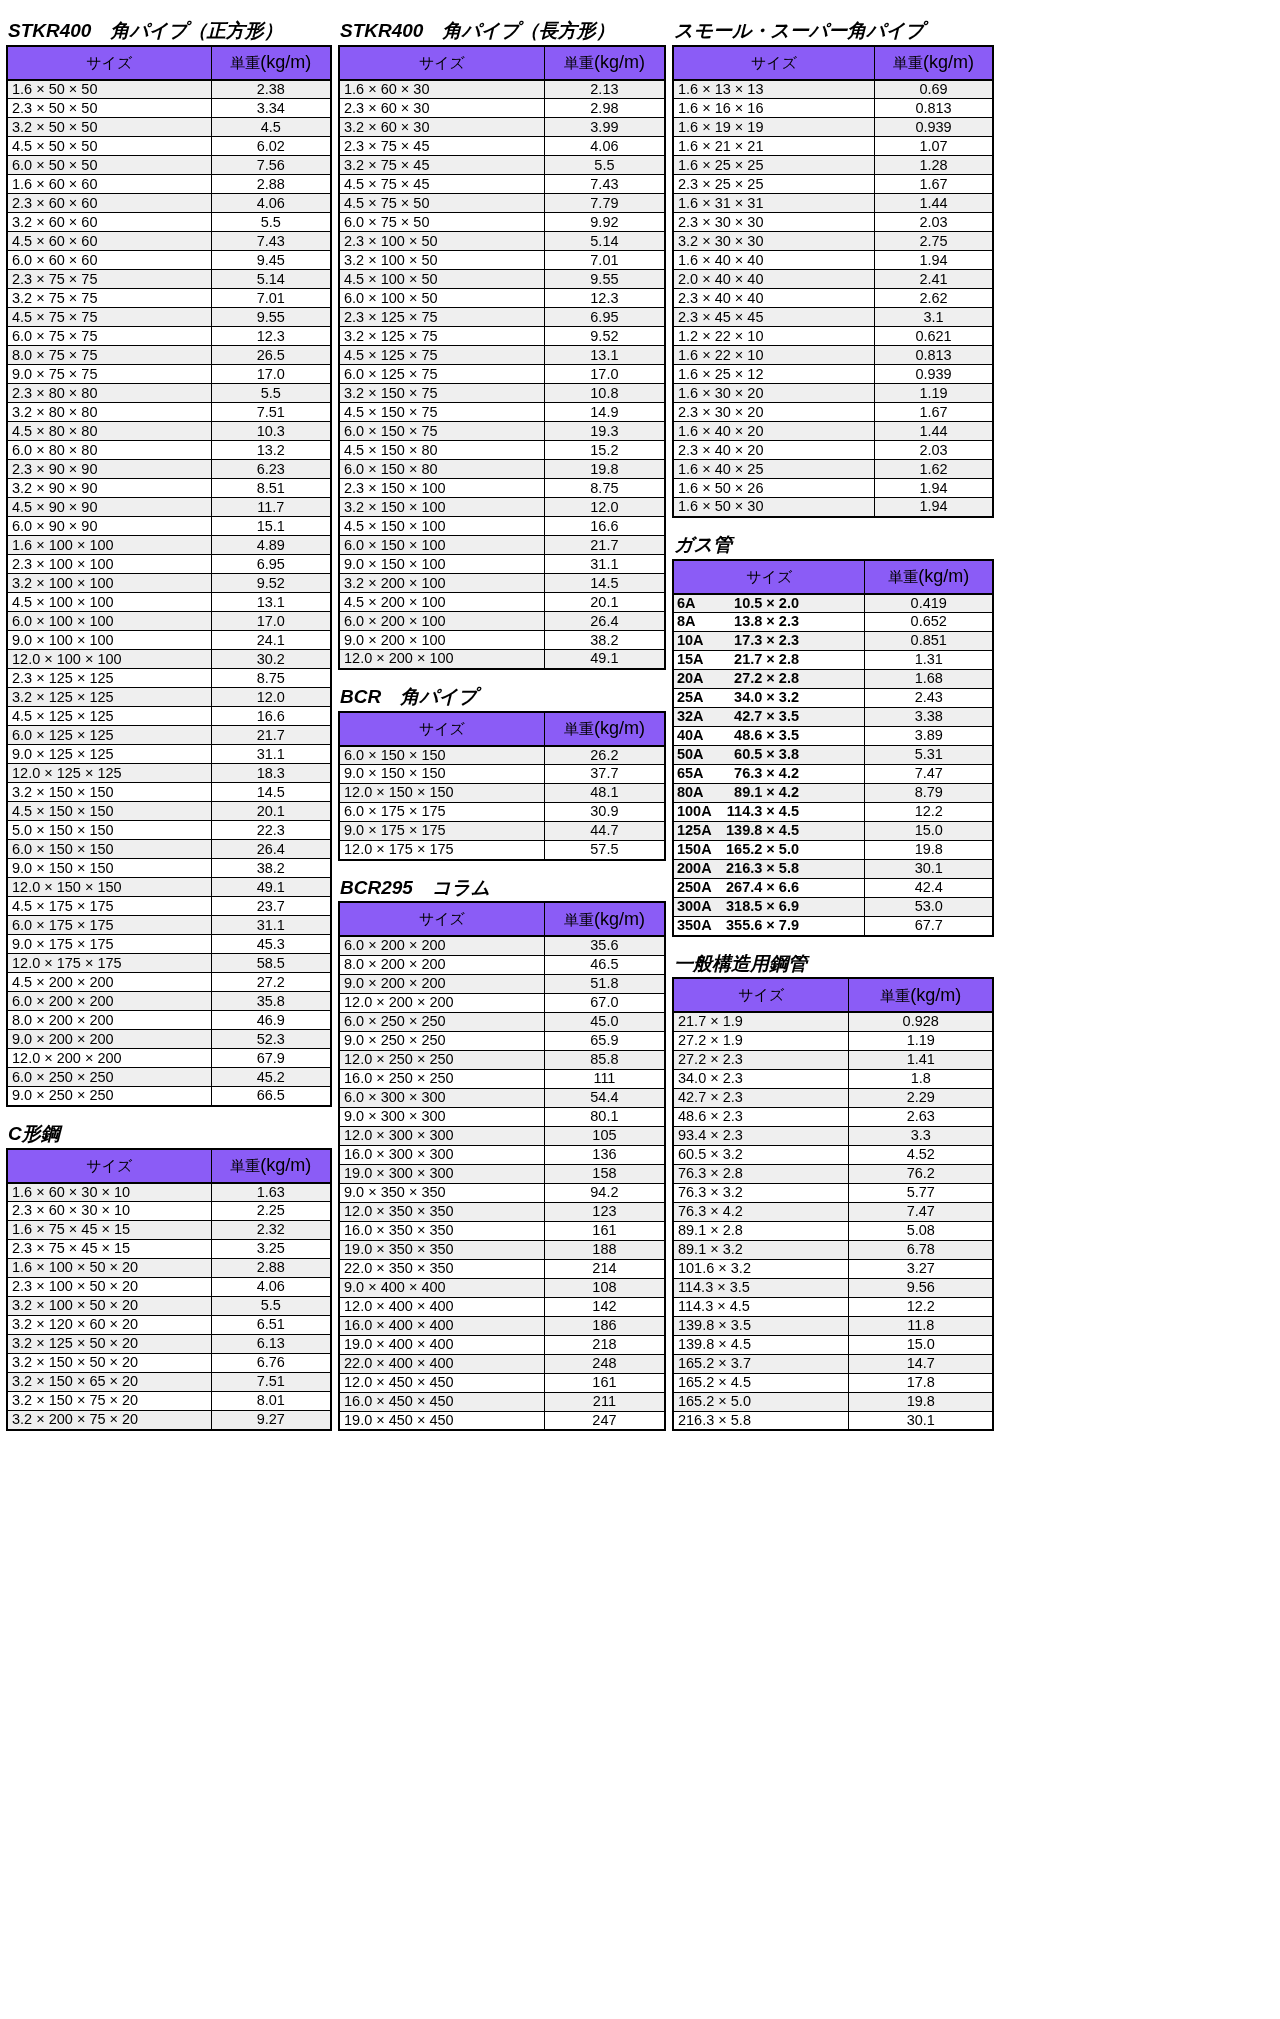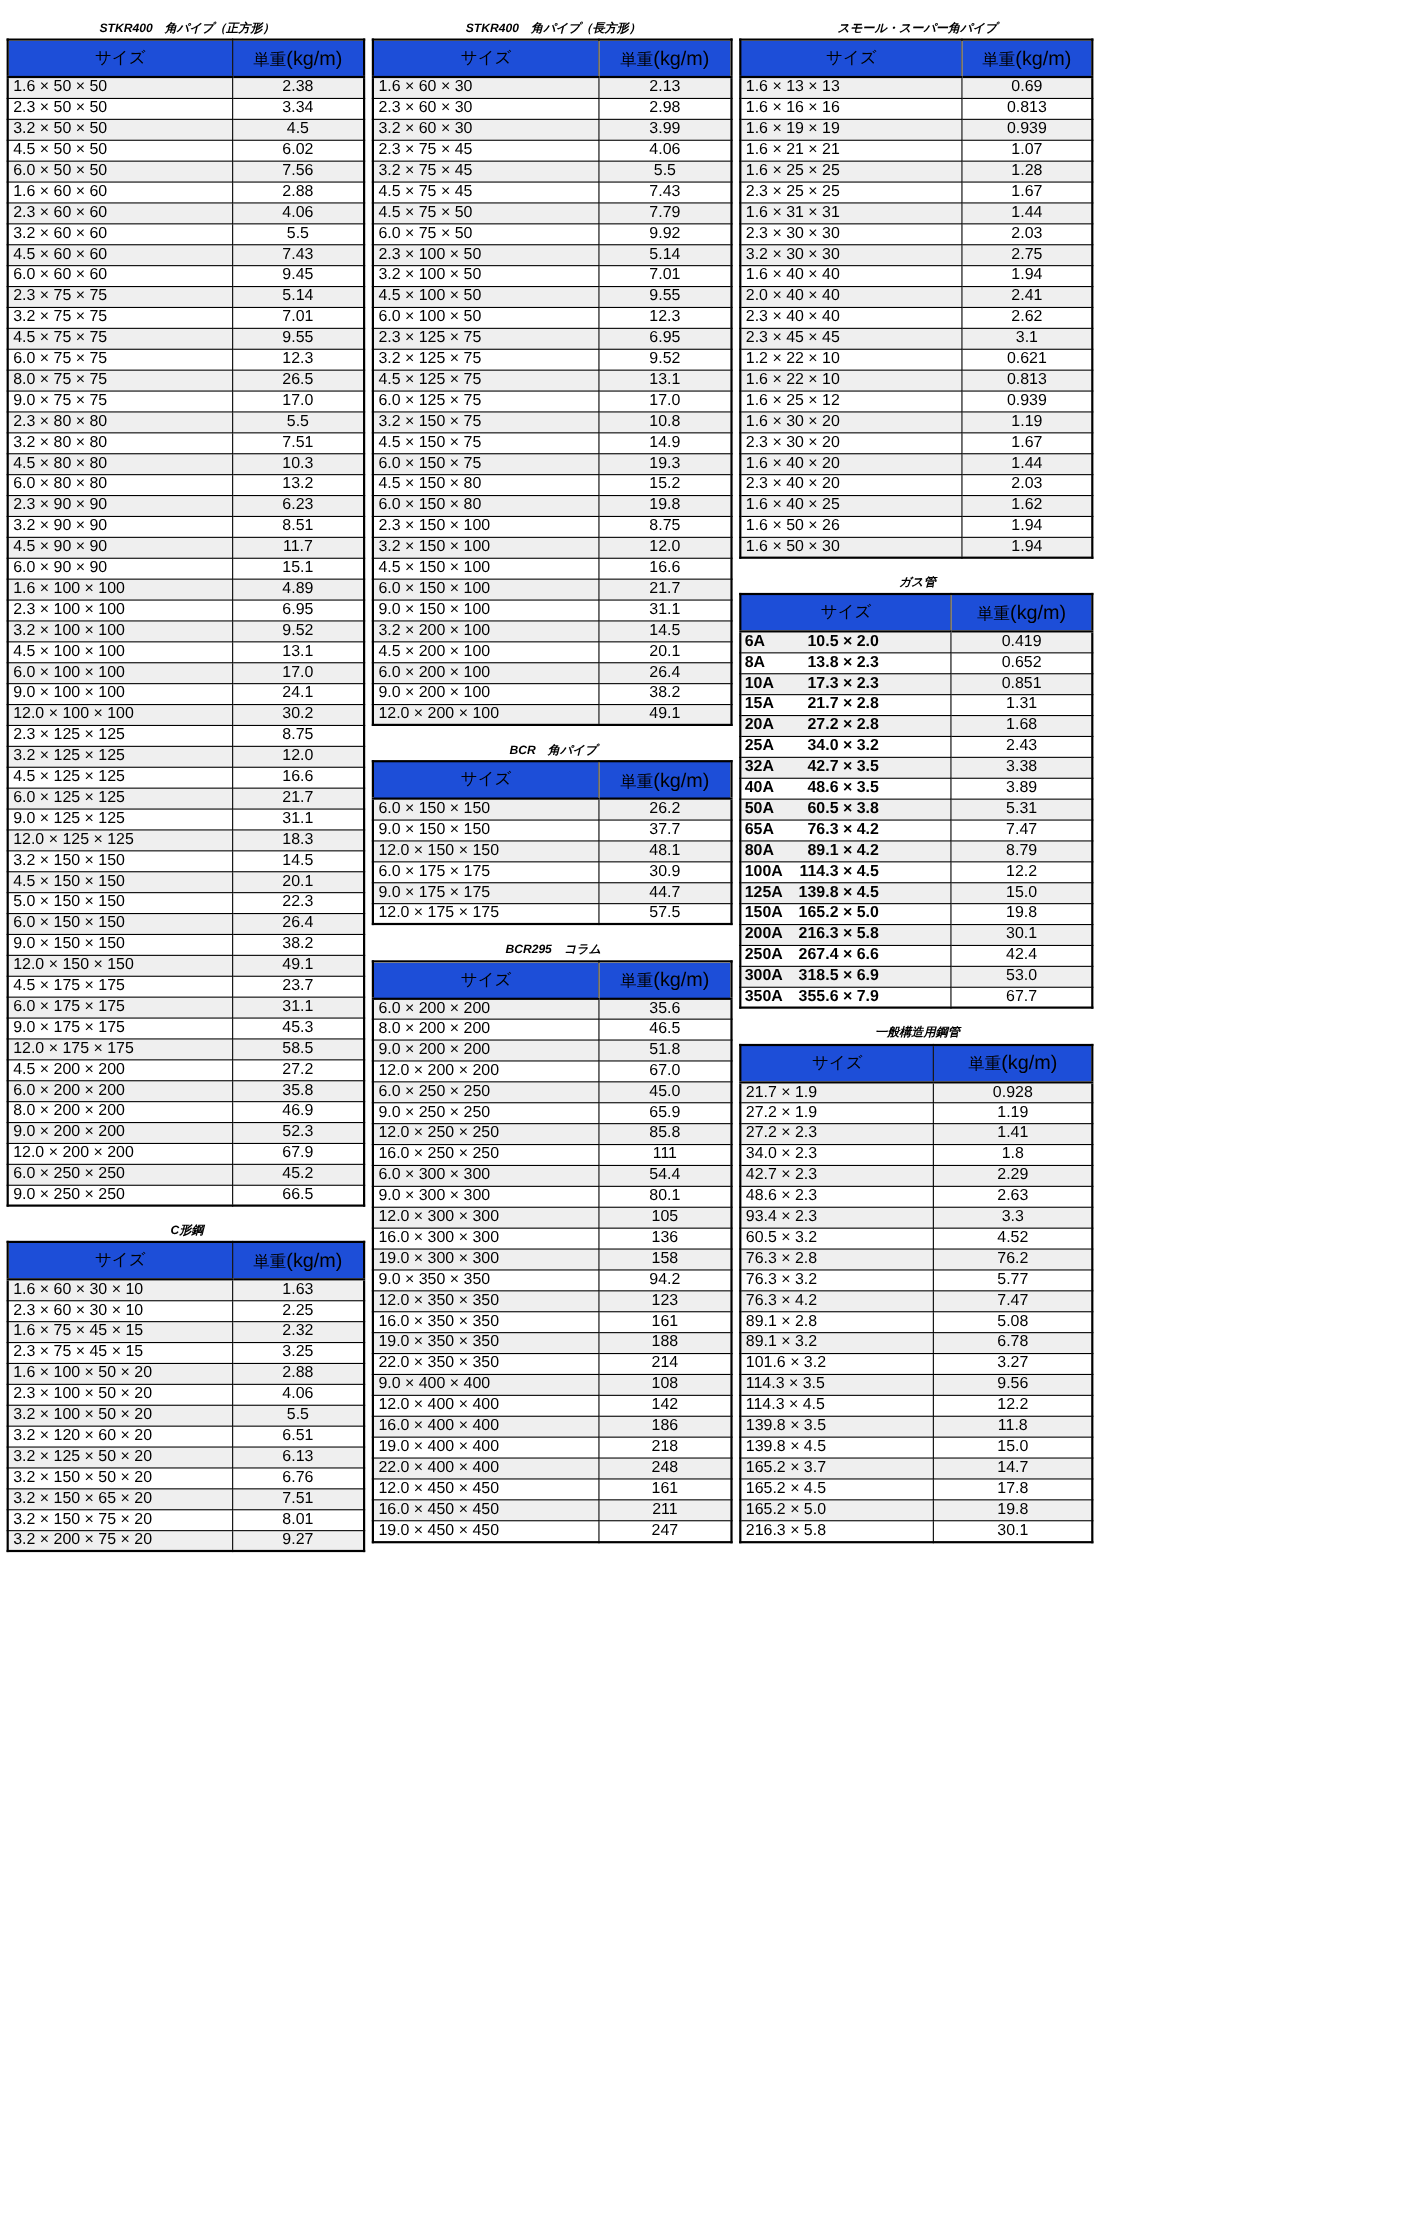--- a/index.html
+++ b/index.html
@@ -42,25 +42,24 @@
     box-sizing: border-box;
     padding-right: 6px;
   }
   .col-1 { width: 334px; }
   .col-2 { width: 336px; }
   .col-3 { width: 330px; }
 
   .sect-title {
     font-style: italic;
     font-weight: bold;
-    font-size: 11px;
+    font-size: 19px;
     line-height: 1.2;
     margin: 0 0 2px 2px;
     white-space: nowrap;
-    text-align: center;
   }
   .sect-title.spaced { margin-top: 16px; }
 
   table.wt {
     border-collapse: collapse;
     table-layout: fixed;
     width: 100%;
     border: 2px solid #000;
     margin-bottom: 0;
   }
@@ -73,21 +72,21 @@
     box-sizing: border-box;
     font-weight: normal;
     overflow: hidden;
     white-space: nowrap;
   }
   table.wt thead th {
     text-align: center;
     font-size: 15px;
     height: 34px;
     vertical-align: middle;
-    background: #1d4ed8;
+    background: #8b5cf6;
     border-bottom: 2px solid #000;
   }
   table.wt thead th .unit {
     font-size: 18px;
   }
   table.wt tbody tr.alt td {
     background: #efefef;
   }
   table.wt td.size {
     text-align: left;

